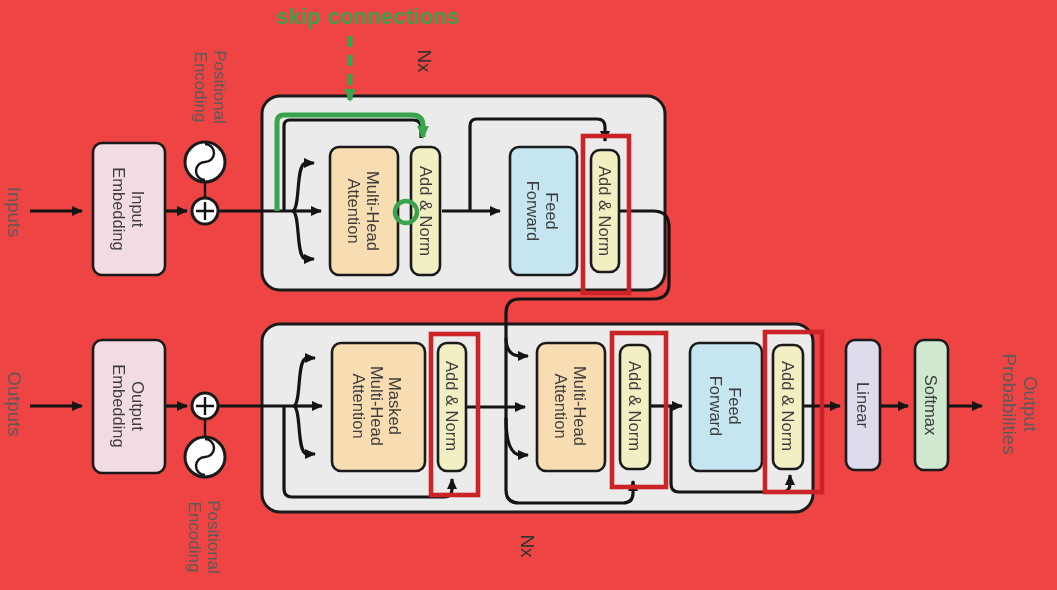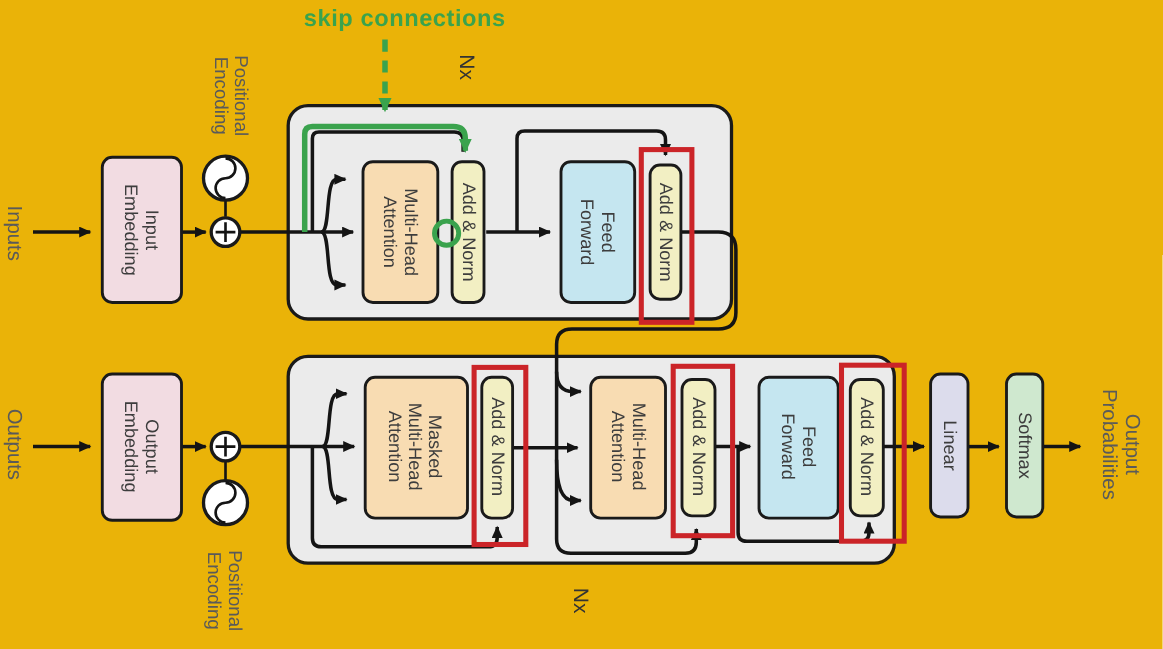--- a/index.html
+++ b/index.html
@@ -1,16 +1,16 @@
 <!DOCTYPE html>
 <html style="--skip-green: #3aa34d; --highlight-red: #cb2428; --embedding-pink: #f2dce2; --attention-orange: #f8dcb2; --addnorm-yellow: #f2efc3; --feedforward-blue: #c5e6f0; --linear-lavender: #dcdcec; --softmax-green: #cfe8cf; --block-gray: #ebebeb; --line-black: #141414;"><head>
 <meta charset="utf-8">
 <style>
   html,body{margin:0;padding:0;background:#ffffff;}
-  .stage{width:1057px;height:590px;position:relative;background:#eab308;overflow:hidden;}
+  .stage{width:1057px;height:590px;position:relative;background:#ef4444;overflow:hidden;}
   svg{display:block;}
   text{font-family:"Liberation Sans","DejaVu Sans",sans-serif;}
   .block{fill:var(--block-gray);stroke:#1a1a1a;stroke-width:3;}
   .nodebox{stroke:#1a1a1a;stroke-width:2.6;}
   .pink{fill:var(--embedding-pink);}
   .orange{fill:var(--attention-orange);}
   .yellow{fill:var(--addnorm-yellow);}
   .blue{fill:var(--feedforward-blue);}
   .lav{fill:var(--linear-lavender);}
   .sgreen{fill:var(--softmax-green);}

